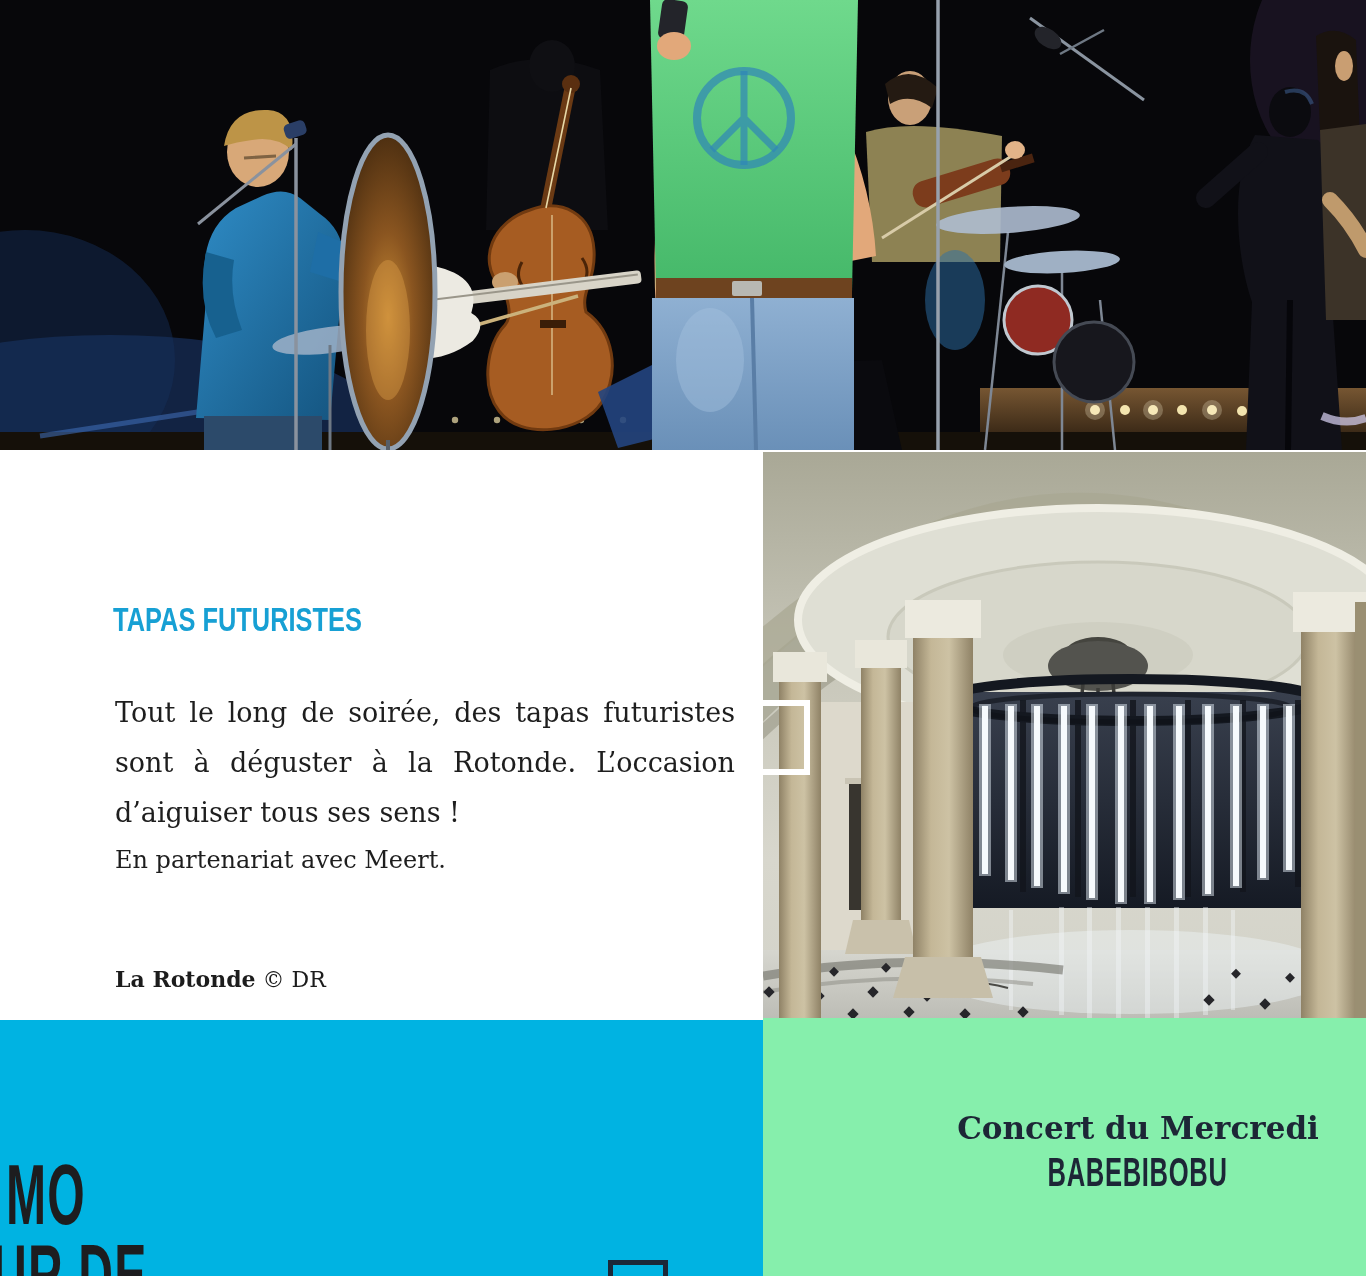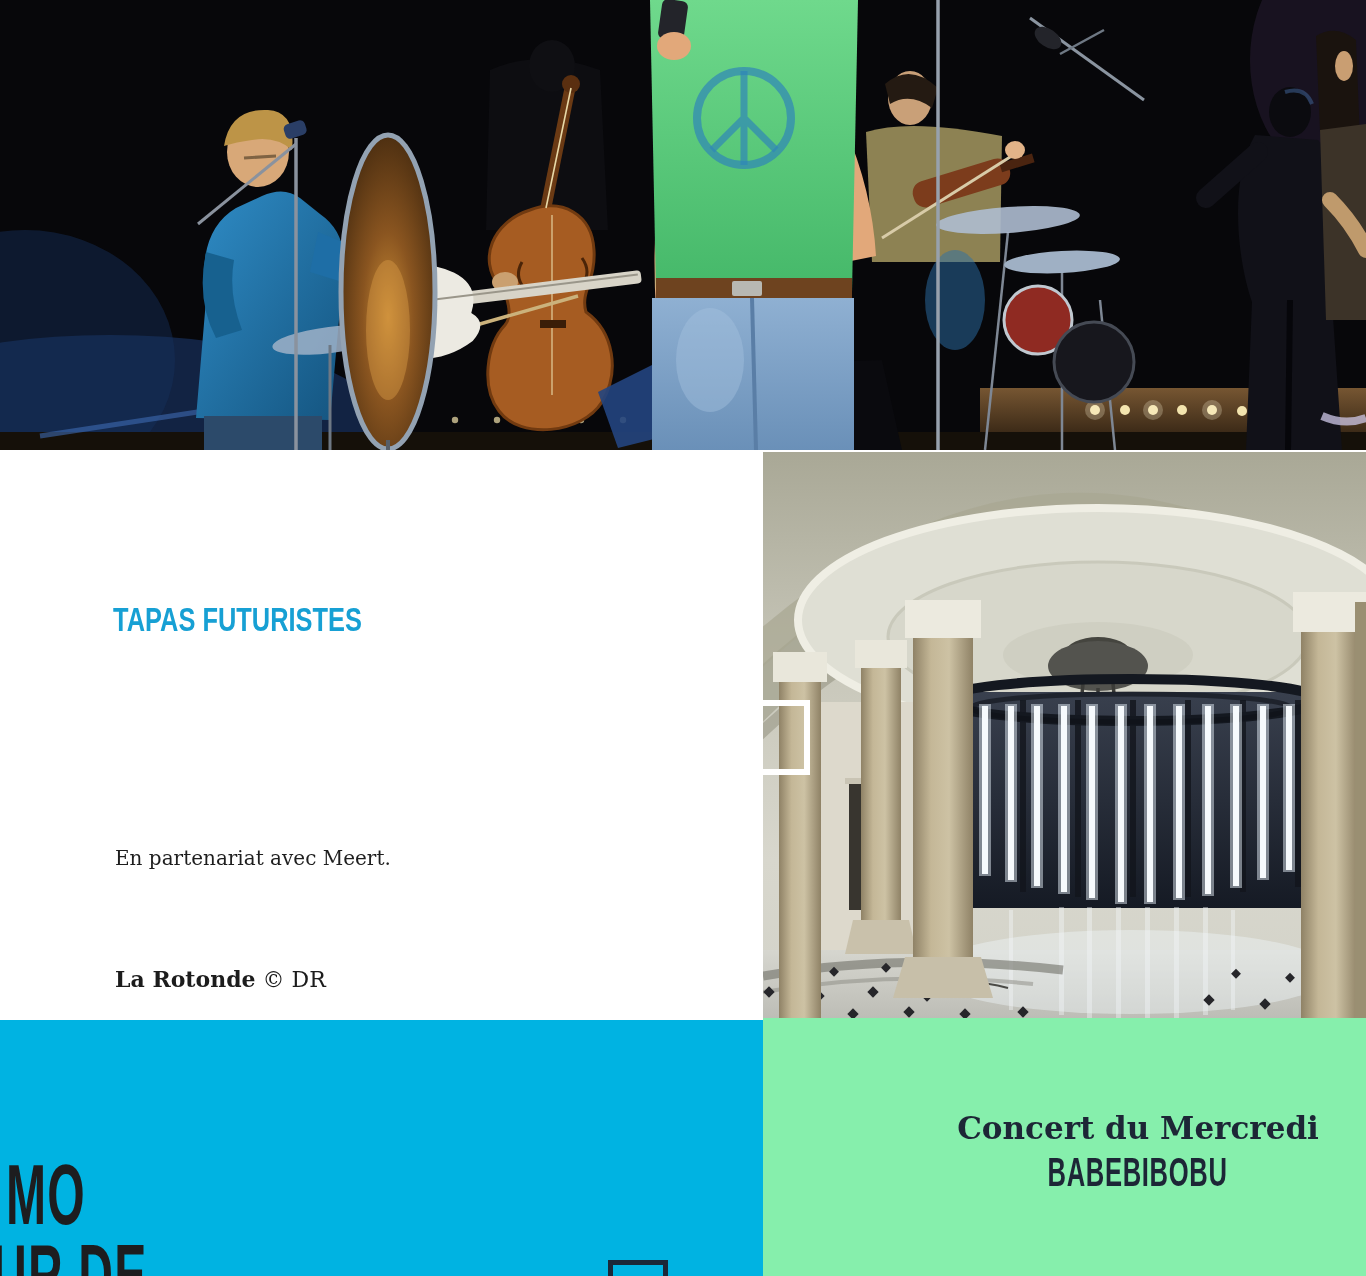--- a/index.html
+++ b/index.html
@@ -18,21 +18,21 @@
     font-family:"Liberation Sans",sans-serif;font-weight:bold;
     font-size:33px;letter-spacing:0px;white-space:nowrap;
     transform:scaleX(0.77);transform-origin:0 0;
   }
   #article-body{
     left:115px;top:688px;width:620px;
     font-size:27px;line-height:50px;color:#1e1e1e;
   }
   .body-line{text-align:justify;text-align-last:justify;}
   .body-line.last{text-align:left;text-align-last:left;}
-  #partner-note{left:115px;top:846px;font-size:20px;color:#1e1e1e;text-align:center;}
+  #partner-note{left:115px;top:846px;font-size:24px;color:#1e1e1e;text-align:center;}
   #photo-caption{
     left:115px;top:966px;width:596px;
     font-size:22px;color:#1c1c1c;white-space:nowrap;
   }
   #photo-caption .credit{font-weight:bold;}
   
   #white-frame{
     left:752px;top:700px;width:58px;height:75px;
     border:6px solid #ffffff;box-sizing:border-box;z-index:5;
   }
@@ -239,20 +239,25 @@
       <g>
         <line x1="1030" y1="18" x2="1144" y2="100" stroke="#8a94a0" stroke-width="3"></line>
         <ellipse cx="1048" cy="38" rx="15" ry="9" fill="#23242a" transform="rotate(35 1048 38)"></ellipse>
         <line x1="1060" y1="54" x2="1104" y2="30" stroke="#6e7884" stroke-width="2.5"></line>
       </g>
     </svg>
   </div>
 
   <div id="article-title" class="abs" style="color:#17a0d4;">TAPAS FUTURISTES</div>
 
+  <div id="article-body" class="abs">
+    <div class="body-line">Tout le long de soirée, des tapas futuristes</div>
+    <div class="body-line">sont à déguster à la Rotonde. L’occasion</div>
+    <div class="body-line last">d’aiguiser tous ses sens !</div>
+  </div>
 
   <div id="partner-note" class="abs">En partenariat avec Meert.</div>
 
   <div id="photo-caption" class="abs">
     <span class="credit">La Rotonde</span><span> © DR</span>
   </div>
 
   <div id="rotunda-photo" class="abs">
     <svg viewBox="0 0 603 566" preserveAspectRatio="none">
       <defs>

